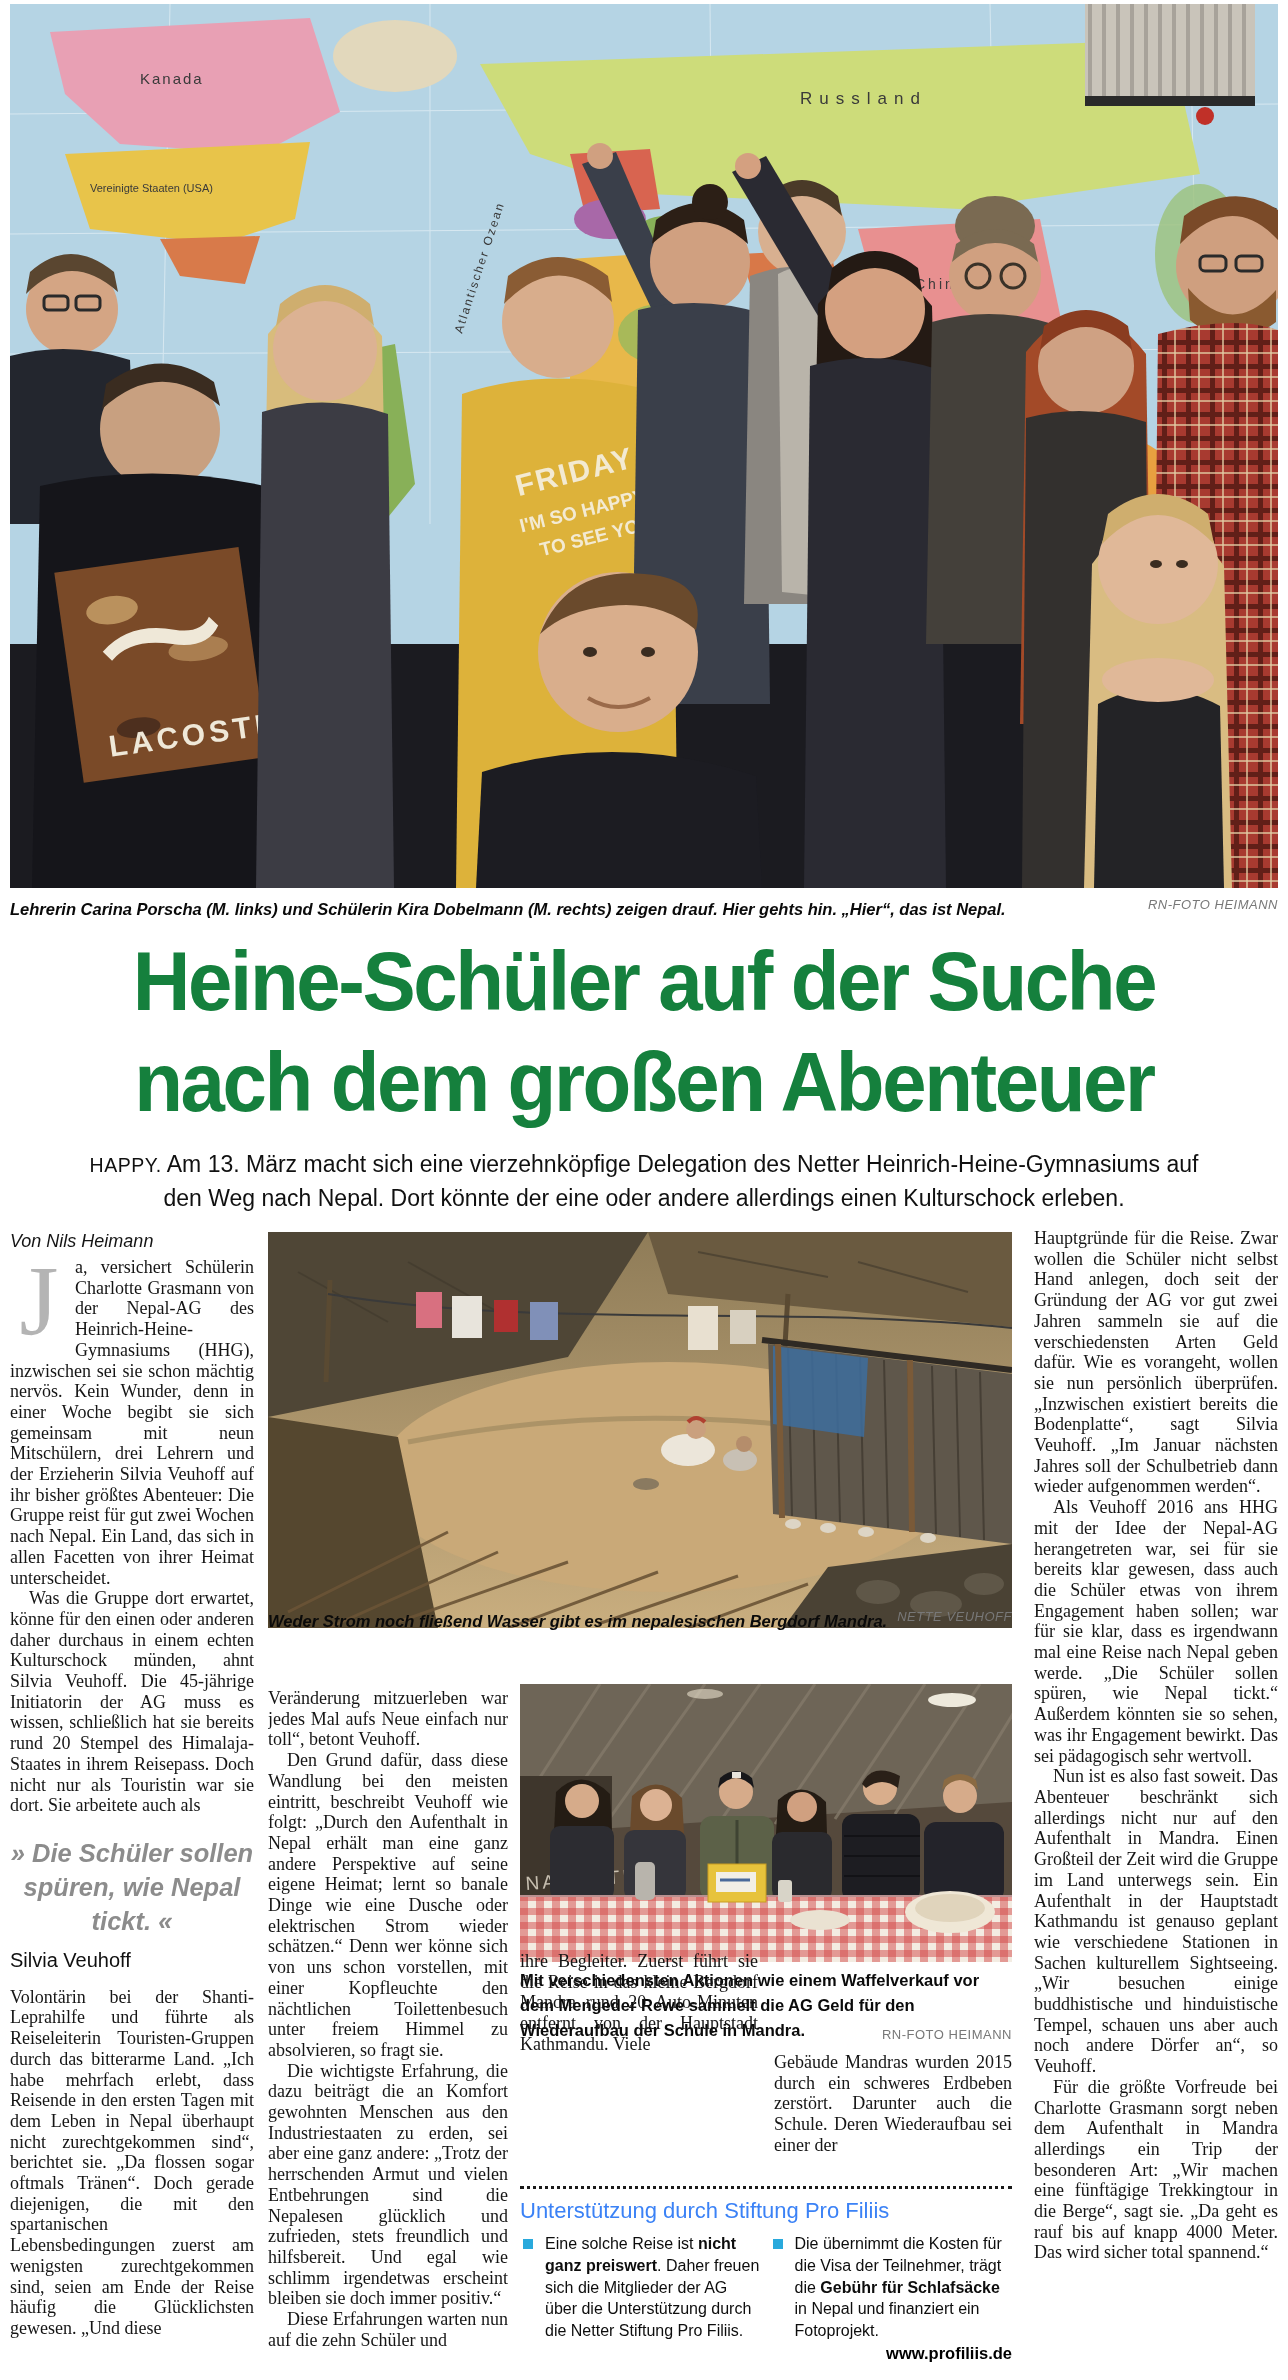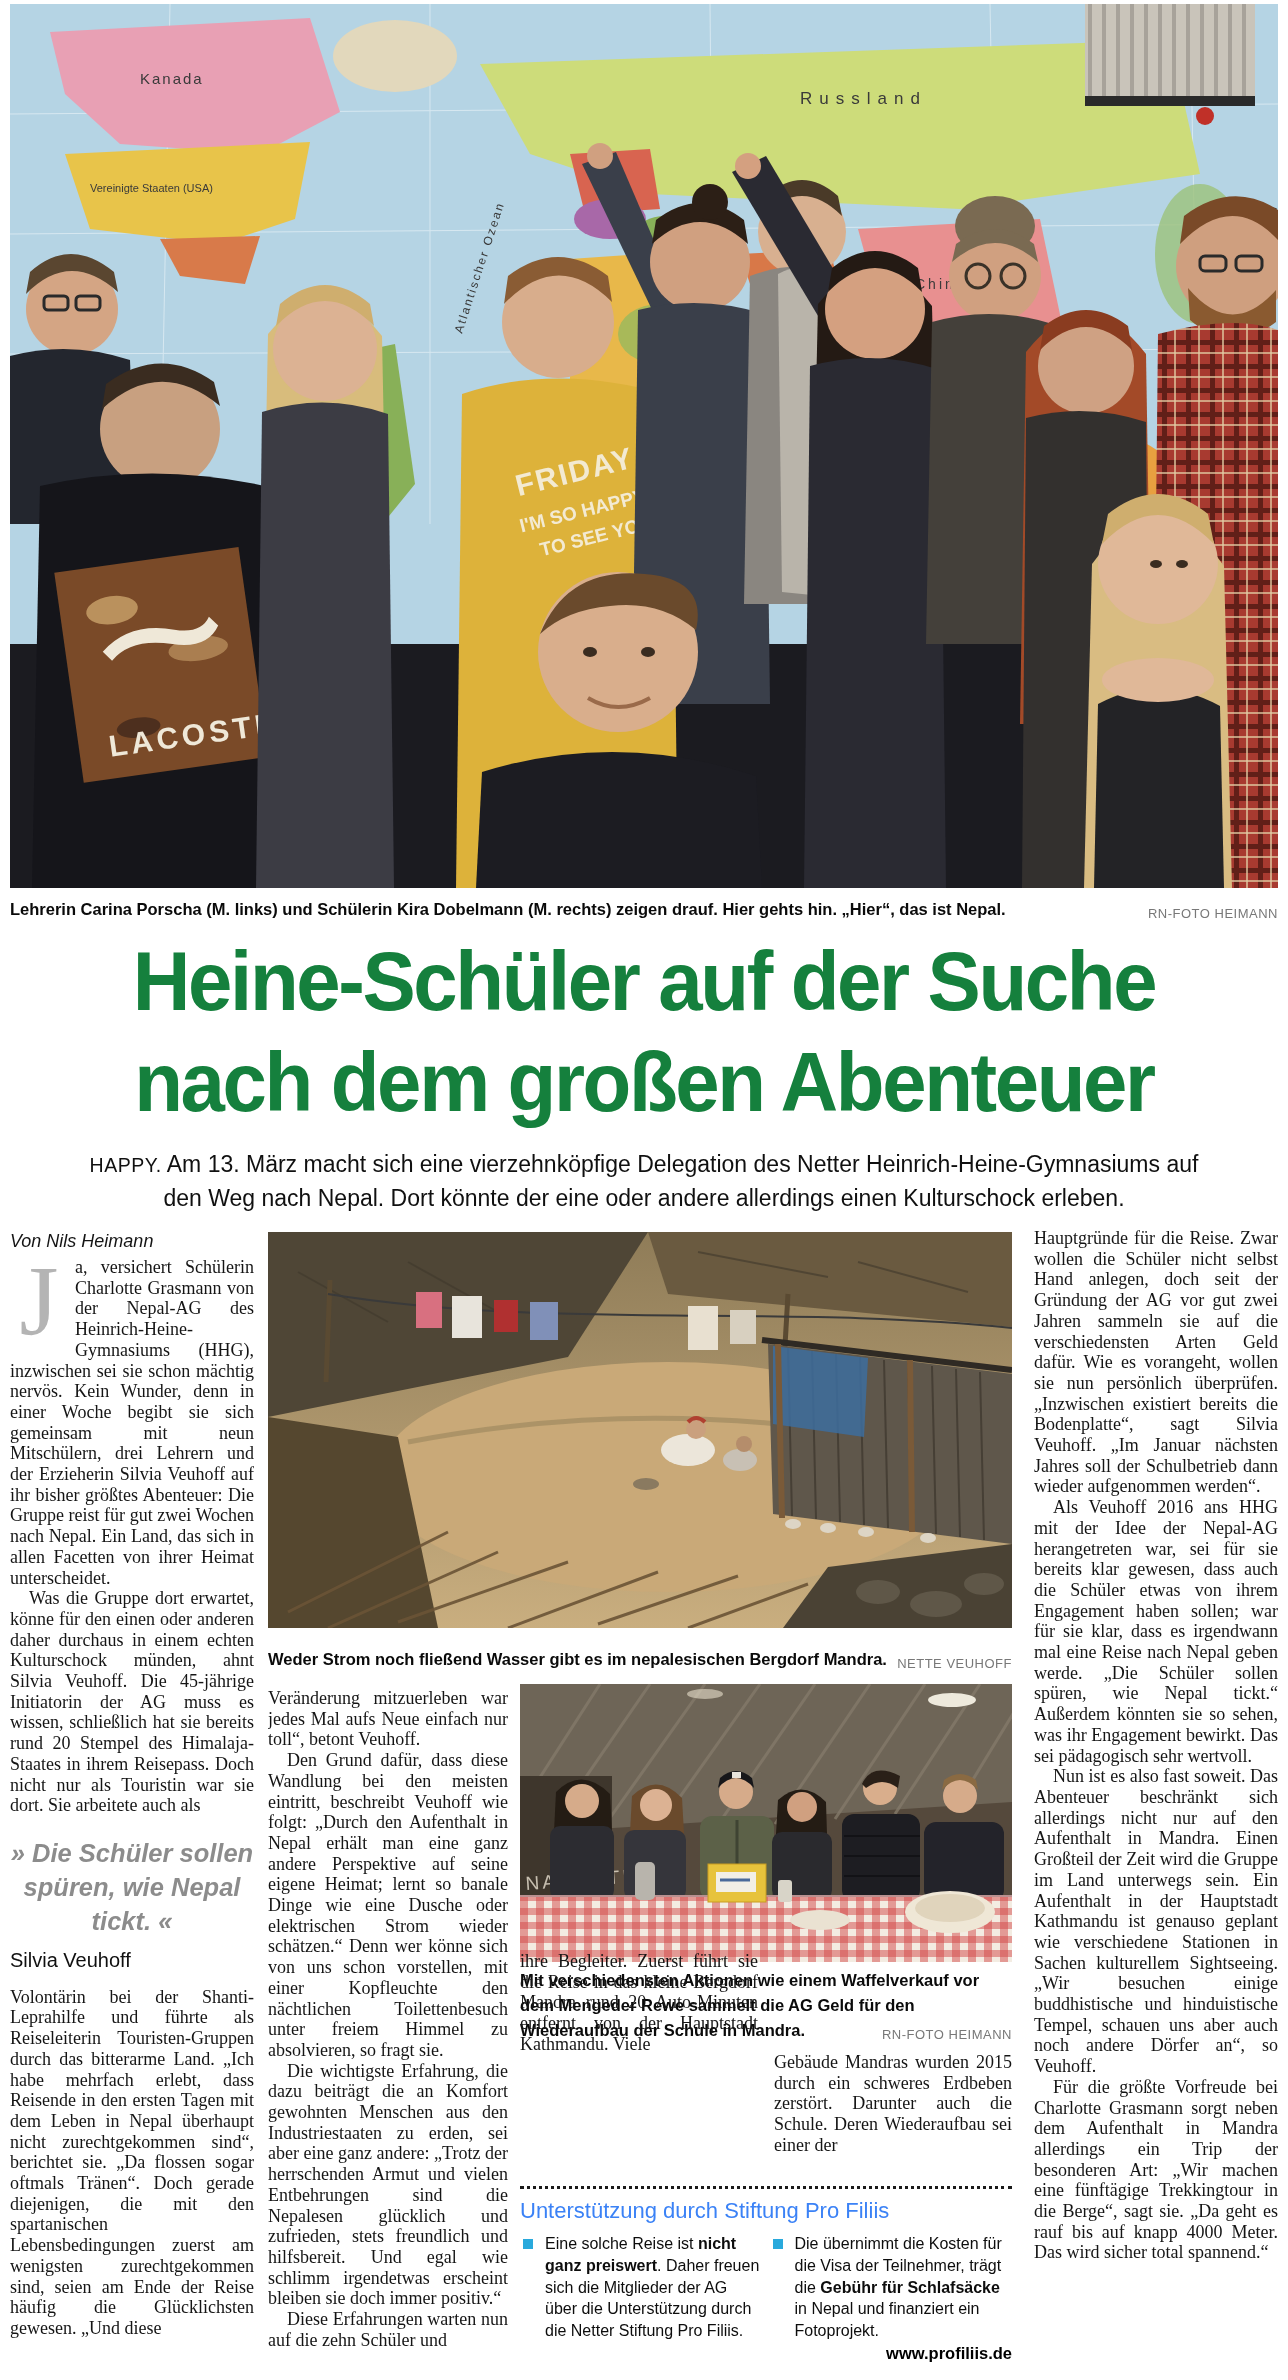--- a/index.html
+++ b/index.html
@@ -6,25 +6,25 @@
   .page{position:relative;width:1288px;height:2380px;background:#ffffff;overflow:hidden;
         font-family:"Liberation Sans","DejaVu Sans",sans-serif;color:#111;}
   svg{display:block;}
 
   
   #topPhoto{position:absolute;left:10px;top:4px;width:1268px;height:884px;}
   #photoMandra{position:absolute;left:268px;top:1232px;width:744px;height:396px;}
   #photoWaffle{position:absolute;left:520px;top:1684px;width:492px;height:278px;}
 
   
-  .caprow{display:flex;justify-content:space-between;align-items:flex-end;}
+  .caprow{display:flex;justify-content:space-between;align-items:flex-start;font-style:italic;}
   .caption{font-weight:bold;font-size:16.5px;line-height:24px;color:#0a0a0a;}
   .credit{font-size:13px;color:#787878;letter-spacing:.5px;white-space:nowrap;font-weight:normal;}
   #cap1{position:absolute;left:10px;top:897px;width:1268px;}
-  #cap2{position:absolute;left:268px;top:1647px;width:744px;}
+  #cap2{position:absolute;left:268px;top:1609px;width:744px;}
   #cap3{position:absolute;left:520px;top:1968px;width:492px;height:80px;}
   #cap3 .caption{display:block;line-height:25px;}
   #cap3 .credit{position:absolute;right:0;bottom:6px;}
 
   
   #headline{position:absolute;left:0;top:931px;width:1288px;text-align:center;color:#15803d;}
   #headline .hl{font-size:84px;font-weight:bold;letter-spacing:-2.5px;line-height:101px;
                 white-space:nowrap;transform:scaleX(.95);transform-origin:center;}
   #lead{position:absolute;left:69px;top:1148px;width:1150px;margin:0;text-align:center;
         font-size:23px;line-height:33px;color:#101010;}

